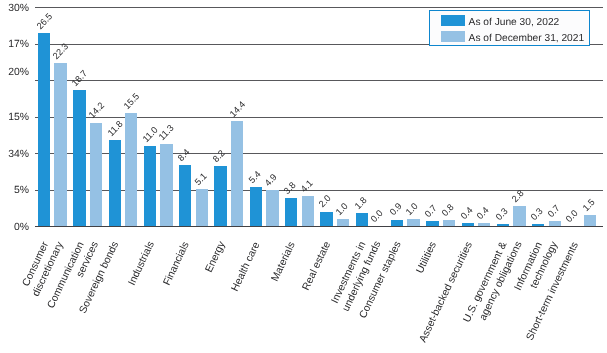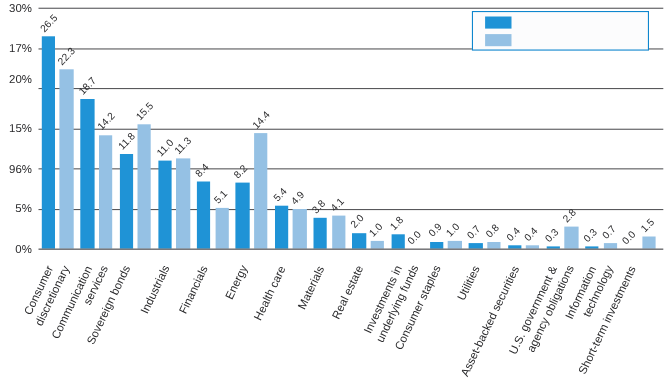--- a/index.html
+++ b/index.html
@@ -33,21 +33,21 @@
       <div class="grid-line" style="left: 35px; width: 567.6px; top: 80px;"></div>
       <div class="grid-line" style="left: 35px; width: 567.6px; top: 117px;"></div>
       <div class="grid-line" style="left: 35px; width: 567.6px; top: 153px;"></div>
       <div class="grid-line" style="left: 35px; width: 567.6px; top: 190px;"></div>
     </div>
   <div id="ytick-layer">
       <div class="ytick-label" style="font-size: 10.4px; line-height: 10.4px; right: 578px; top: 3.884px;">30%</div>
       <div class="ytick-label" style="font-size: 10.4px; line-height: 10.4px; right: 578px; top: 40.3673px;">17%</div>
       <div class="ytick-label" style="font-size: 10.4px; line-height: 10.4px; right: 578px; top: 68px;">20%</div>
       <div class="ytick-label" style="font-size: 10.4px; line-height: 10.4px; right: 578px; top: 113.334px; margin-left: 20px;">15%</div>
-      <div class="ytick-label" style="font-size: 10.4px; line-height: 10.4px; right: 578px; top: 149.817px;">96%</div>
+      <div class="ytick-label" style="font-size: 10.4px; line-height: 10.4px; right: 578px; top: 149.817px;">34%</div>
       <div class="ytick-label" style="font-size: 10.4px; line-height: 10.4px; right: 578px; top: 186.301px;">5%</div>
       <div class="ytick-label" style="font-size: 10.4px; line-height: 10.4px; right: 578px; top: 222.784px;">0%</div>
     </div>
   <div id="bar-layer">
       <div class="bar" style="left: 37.9px; width: 12.4px; top: 32.8383px; height: 193.362px; background: rgb(31, 147, 214);"></div>
       <div class="bar" style="left: 73.2px; width: 12.4px; top: 89.7523px; height: 136.448px; background: rgb(31, 147, 214);"></div>
       <div class="bar" style="left: 108.5px; width: 12.4px; top: 140.099px; height: 86.1007px; background: rgb(31, 147, 214);"></div>
       <div class="bar" style="left: 143.8px; width: 12.4px; top: 145.937px; height: 80.2633px; background: rgb(31, 147, 214);"></div>
       <div class="bar" style="left: 179.1px; width: 12.4px; top: 164.908px; height: 61.292px; background: rgb(31, 147, 214);"></div>
       <div class="bar" style="left: 214.4px; width: 12.4px; top: 166.367px; height: 59.8327px; background: rgb(31, 147, 214);"></div>
@@ -131,15 +131,17 @@
       <div class="cat-label" style="font-size: 10.4px; line-height: 10.4px; transform: rotate(-64.5deg); left: 425.228px; top: 264.837px;">Utilities</div>
       <div class="cat-label" style="font-size: 10.4px; line-height: 10.4px; transform: rotate(-64.5deg); left: 427.708px; top: 333.645px;">Asset-backed securities</div>
       <div class="cat-label" style="font-size: 10.4px; line-height: 10.4px; transform: rotate(-64.5deg); left: 472.452px; top: 313.844px;">U.S. government &amp;</div>
       <div class="cat-label" style="font-size: 10.4px; line-height: 10.4px; transform: rotate(-64.5deg); left: 488.392px; top: 312.293px;">agency obligations</div>
       <div class="cat-label" style="font-size: 10.4px; line-height: 10.4px; transform: rotate(-64.5deg); left: 523.17px; top: 281.52px;">Information</div>
       <div class="cat-label" style="font-size: 10.4px; line-height: 10.4px; transform: rotate(-64.5deg); left: 539.11px; top: 279.969px;">technology</div>
       <div class="cat-label" style="font-size: 10.4px; line-height: 10.4px; transform: rotate(-64.5deg); left: 534.61px; top: 331.543px;">Short-term investments</div>
     </div>
   <div class="legend-box" id="legend" style="left: 429px; top: 10px; width: 161px; height: 36px; border-color: rgb(14, 134, 206);">
       <div class="legend-swatch" style="left: 11.1px; top: 3.9px; width: 23.6px; height: 10.7px; background: rgb(31, 147, 214);"></div>
+      <div class="legend-text" style="font-size: 10.2px; line-height: 10.2px; left: 38.6px; top: 6.6px;">As of June 30, 2022</div>
       <div class="legend-swatch" style="left: 11.1px; top: 20.05px; width: 23.6px; height: 10.7px; background: rgb(149, 193, 228);"></div>
+      <div class="legend-text" style="font-size: 10.2px; line-height: 10.2px; left: 38.6px; top: 22.75px;">As of December 31, 2021</div>
     </div>
 </div>
 
 </body></html>

